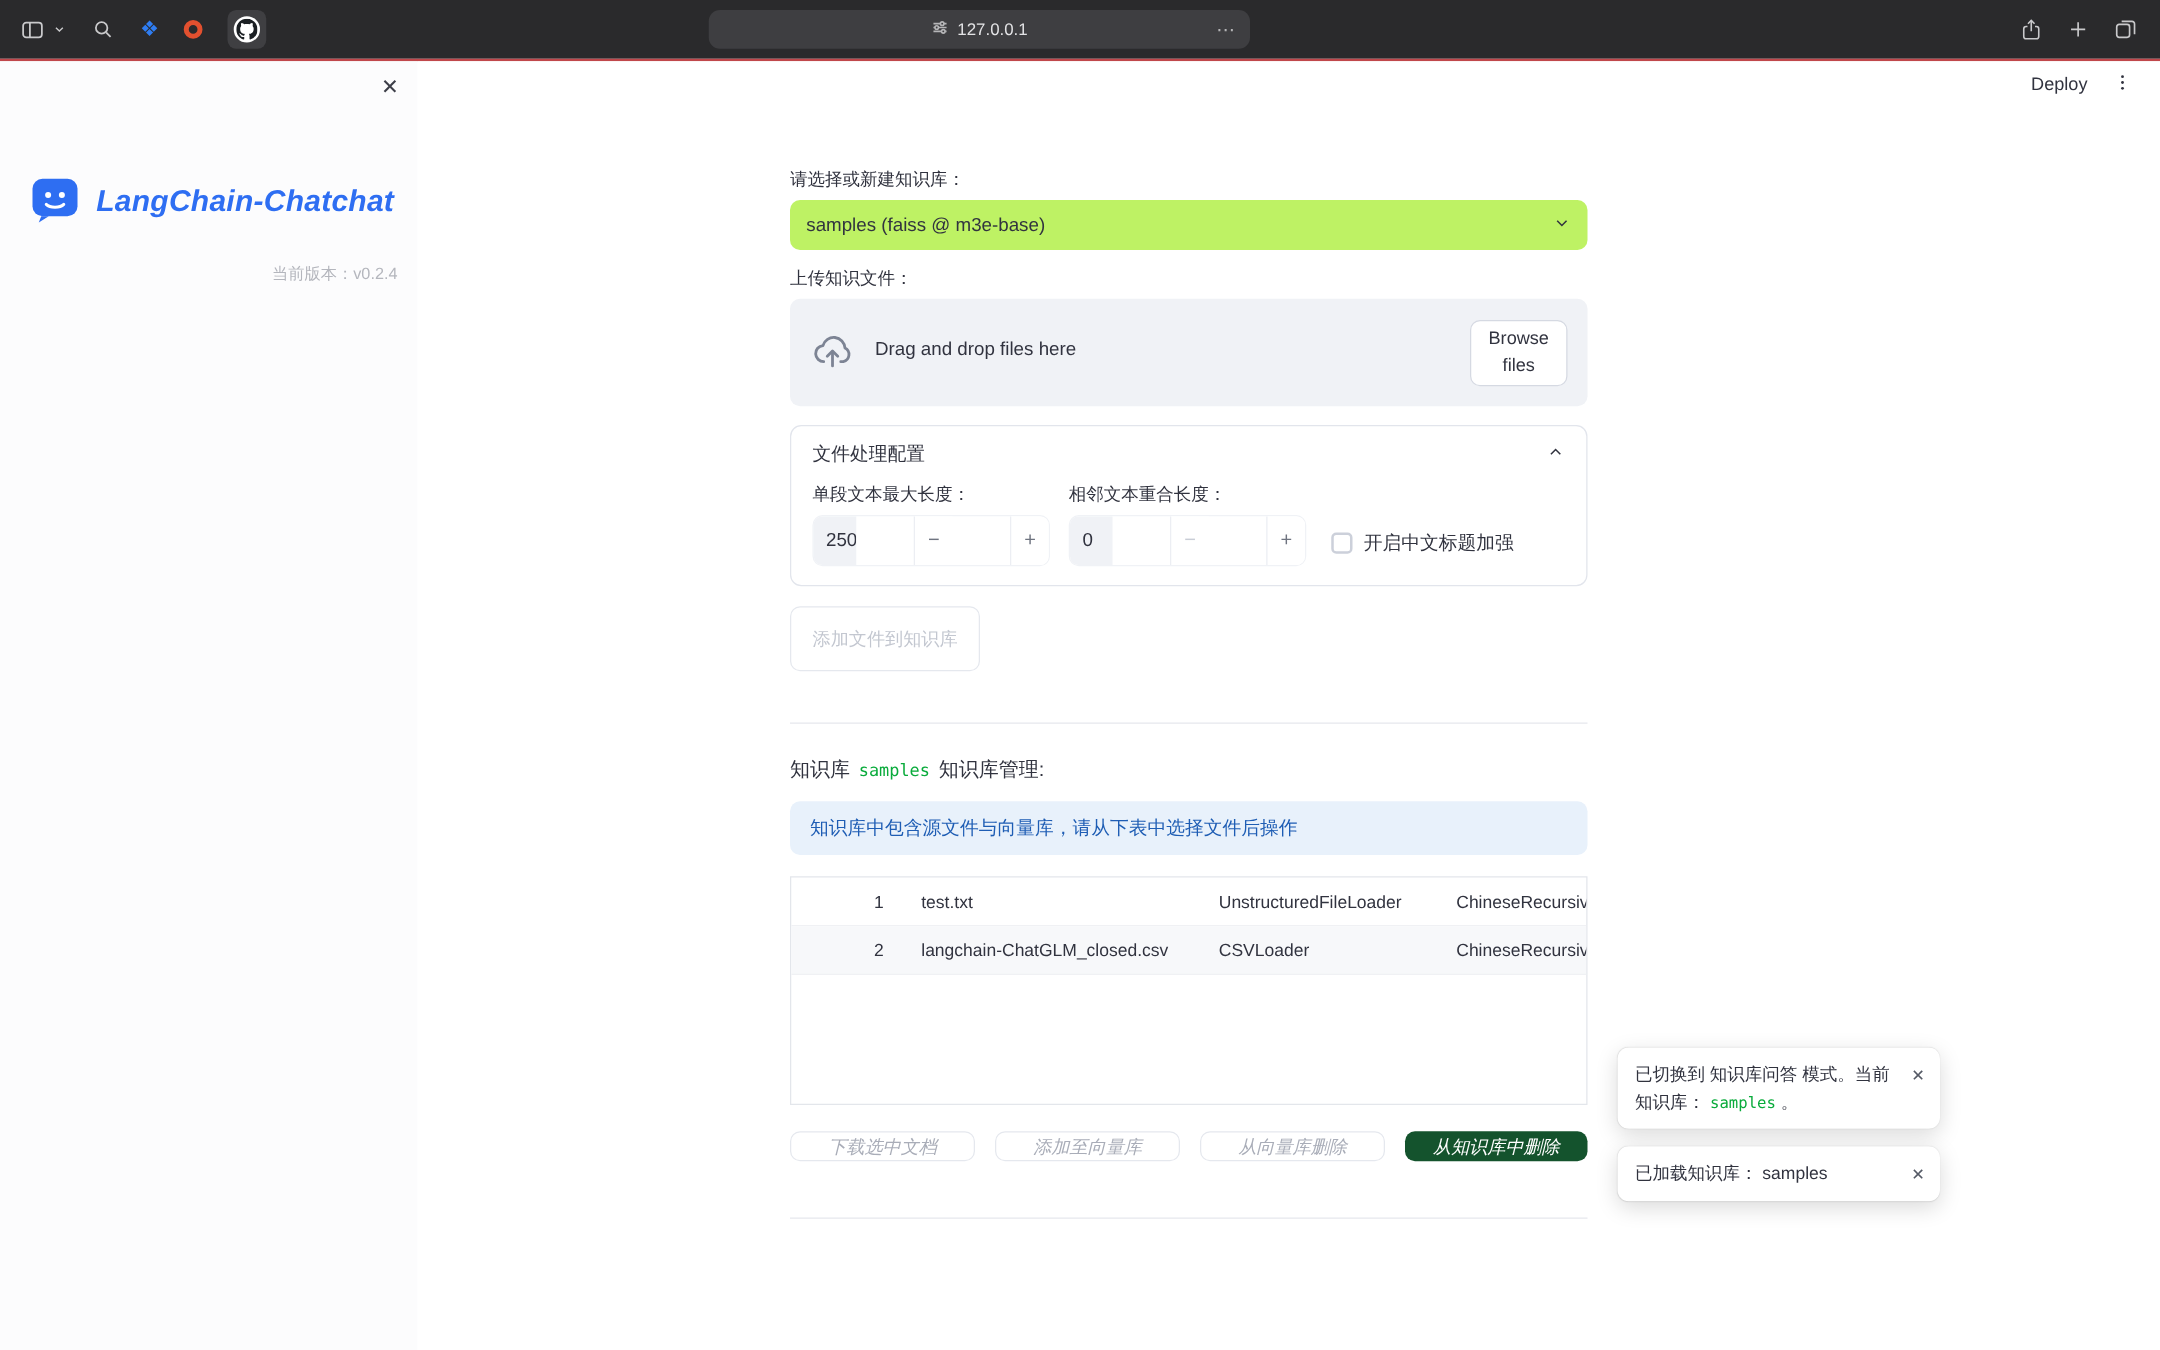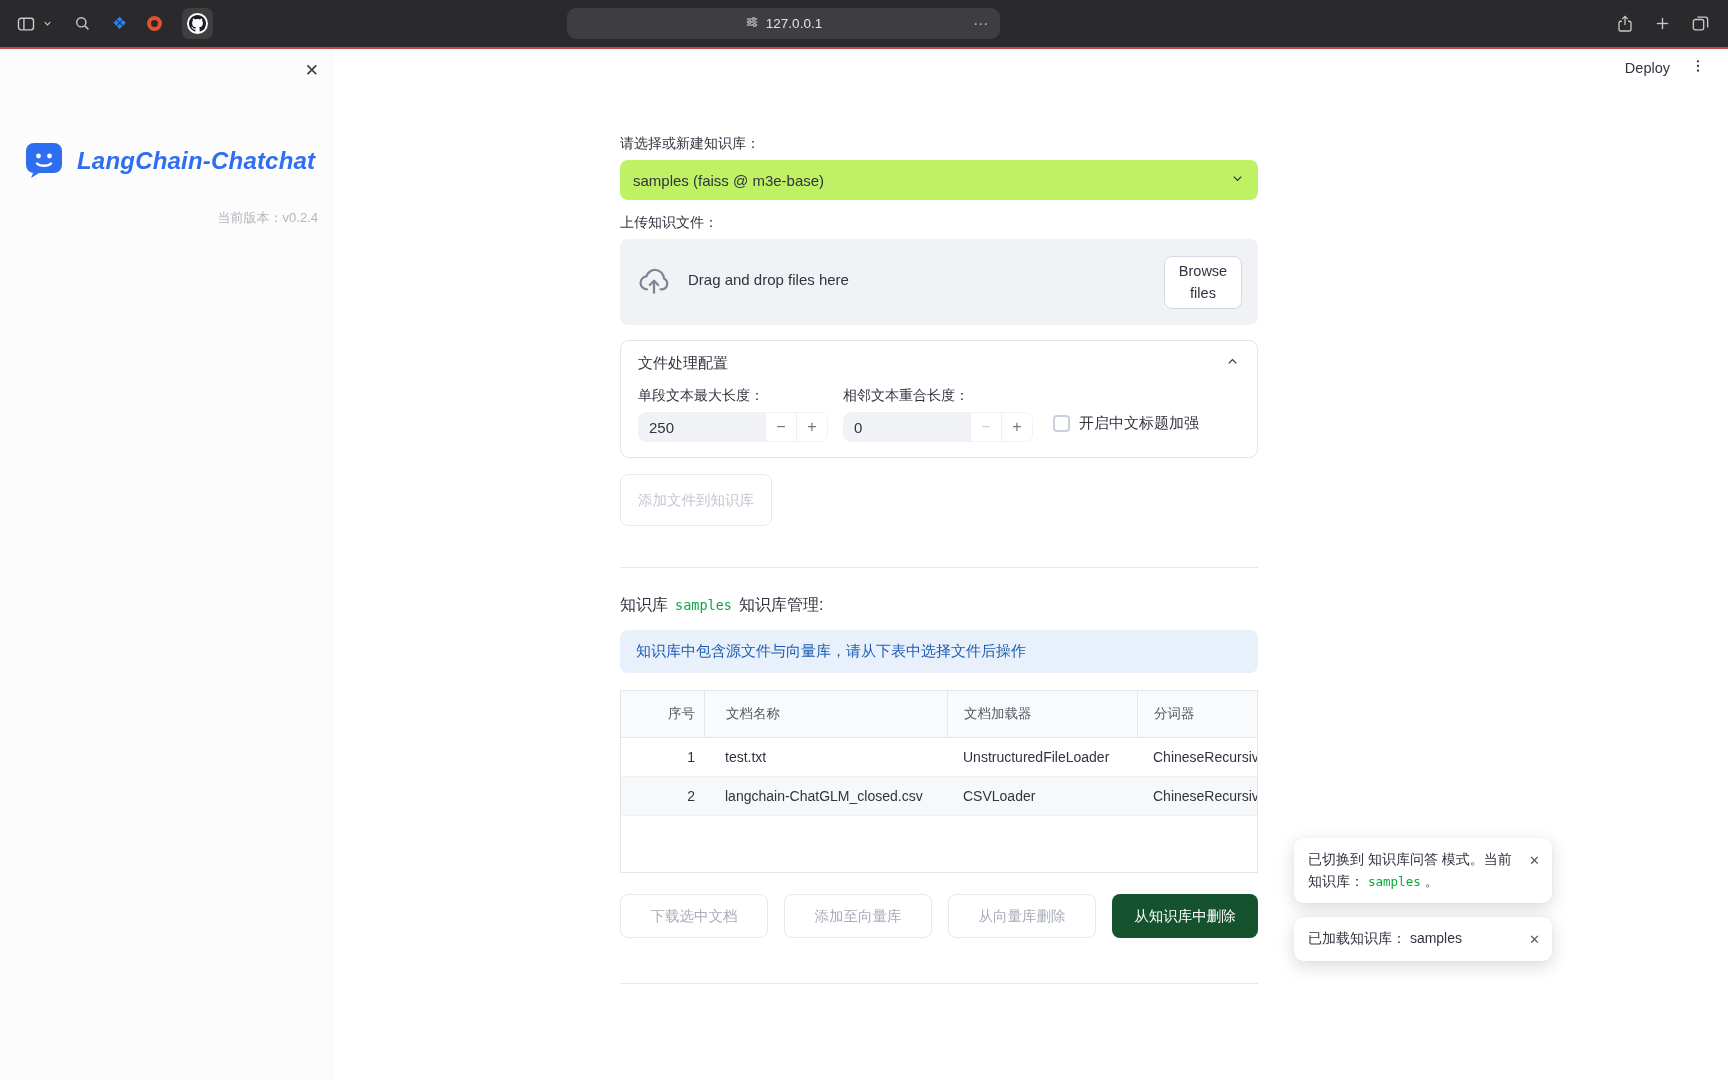--- a/index.html
+++ b/index.html
@@ -28,34 +28,34 @@
   .logo-row { margin:90px 0 0 24px; display:flex; align-items:center; gap:13px; }
   .logo-text { font-size:24px; font-weight:700; font-style:italic; color:#2e6ef2; letter-spacing:.2px; white-space:nowrap; }
   .version { margin:26px 16px 0 0; text-align:right; color:#b4b6bd; font-size:13px; }
   .menu-card { margin:10px 15px 0 15px; background:#fff; border-radius:10px; box-shadow:0 1px 5px rgba(0,0,0,.06); padding:9px; }
   .menu-item { display:flex; align-items:center; gap:13px; height:43px; padding:0 14px; border-radius:8px; font-size:15px; color:#31333f; cursor:pointer; }
   .menu-item.active { background:#1b66f0; color:#fff; }
 
   
   .main { position:absolute; left:334px; top:49px; right:0; bottom:0; background:#fff; overflow:hidden; }
   .deploy-row { position:absolute; top:9px; right:22px; display:flex; align-items:center; gap:20px; font-size:14.5px; color:#31333f; }
-  .content { position:absolute; left:286px; top:86px; width:638px; }
+  .content { position:absolute; left:298px; top:86px; width:638px; }
   .field-label { font-size:14px; color:#31333f; margin-bottom:7px; }
   .selectbox { height:40px; background:#bef264; border-radius:8px; display:flex; align-items:center; justify-content:space-between;
                padding:0 13px; font-size:15px; margin-bottom:14px; cursor:pointer; }
   .dz { height:86px; background:#f0f2f6; border-radius:8px; display:flex; align-items:center; padding:0 16px; gap:16px; margin-bottom:15px; }
   .dz-title { font-size:15px; margin-bottom:5px; }
   .dz-limit { font-size:12.3px; color:#80858f; line-height:1.5; max-width:472px; }
   .browse { margin-left:auto; width:78px; min-height:53px; background:#fff; border:1px solid #d5d9e2; border-radius:8px;
             font-size:14.5px; color:#31333f; line-height:1.55; font-family:inherit; cursor:pointer; }
   .expander { border:1px solid #e2e5ec; border-radius:9px; margin-bottom:16px; }
   .exp-head { height:44px; display:flex; align-items:center; justify-content:space-between; padding:0 17px; font-size:15px; cursor:pointer; }
   .exp-body { padding:2px 17px 15px; display:flex; align-items:flex-end; gap:15px; }
   .num-col { width:190px; }
-  .numinput { display:flex; height:30px; border-radius:8px; overflow:hidden; border:1px solid #f0f2f6; }
+  .numinput { display:flex; height:41px; border-radius:8px; overflow:hidden; border:1px solid #f0f2f6;gap:46px; }
   .numinput input { width:0; flex:1; background:#f0f2f6; border:none; outline:none; padding:0 0 0 10px; font-size:15px; color:#31333f; font-family:inherit; }
   .step { width:31px; background:#fff; border:none; border-left:1px solid #eceef3; color:#6f7480; font-size:16px; font-family:inherit; cursor:pointer; }
   .step.off { color:#c9cdd6; }
   .check-row { display:flex; align-items:center; gap:9px; height:38px; margin-left:5px; font-size:15px; cursor:pointer; }
   .cbox { width:17px; height:17px; border:2px solid #ccd0da; border-radius:4px; background:#fff; flex:none; }
   .btn { border-radius:8px; font-size:14.5px; font-family:inherit; cursor:pointer; }
   .btn.ghost { background:#fff; border:1px solid #e5e8ee; color:#c3c7d0; height:52px; padding:0 17px; }
   hr.divider { border:none; border-top:1px solid #e6e8ed; margin:41px 0 0; }
   .files-heading { margin-top:27px; font-size:16px; }
   code.inline { font-family:"DejaVu Sans Mono","Liberation Mono",monospace; color:#09ab3b; font-size:13.5px; margin:0 7px; }
@@ -67,21 +67,21 @@
   .th.c1 { justify-content:flex-end; padding-right:9px; }
   .th.c2 { border-left:1px solid #e6e8ee; padding-left:21px; }
   .th.c3, .th.c4 { border-left:1px solid #e6e8ee; padding-left:16px; }
   .trow { display:grid; grid-template-columns:83px 243px 190px 1fr; height:39px; border-bottom:1px solid #f0f1f4; }
   .trow.alt { background:#f7f8fa; }
   .td { display:flex; align-items:center; white-space:nowrap; overflow:hidden; }
   .td.c1 { justify-content:flex-end; padding-right:9px; }
   .td.c2 { padding-left:21px; }
   .td.c3, .td.c4 { padding-left:16px; }
   .actions { margin-top:21px; display:flex; gap:16px; }
-  .actions .btn { flex:1; height:44px; }
+  .actions .btn { flex:1; height:24px;font-style:italic; }
   .btn.sec { background:#fff; border:1px solid #e5e8ee; color:#a9adb8; }
   .btn.primary { background:#14532d; border:none; color:#fff; }
   hr.bottom { border:none; border-top:1px solid #e6e8ed; margin:45px 0 0; }
 
   
   .toast { position:absolute; right:176px; width:258px; background:#fff; border-radius:9px;
            box-shadow:0 5px 18px rgba(0,0,0,.15), 0 0 1px rgba(0,0,0,.12);
            padding:11px 12px 11px 14px; font-size:14px; line-height:1.55; display:flex; gap:6px; }
   .toast .msg { flex:1; }
   .toast .msg code.inline { margin:0 4px; font-size:12.5px; }
@@ -257,26 +257,20 @@
 
       <hr class="divider">
 
       <div class="files-heading">
         <span>知识库</span><code class="inline">samples</code><span>知识库管理:</span>
       </div>
 
       <div class="infobox">知识库中包含源文件与向量库，请从下表中选择文件后操作</div>
 
       <div class="ftable">
-        <div class="thead">
-          <div class="th c1">序号</div>
-          <div class="th c2">文档名称</div>
-          <div class="th c3">文档加载器</div>
-          <div class="th c4">分词器</div>
-        </div>
         <div class="trow">
           <div class="td c1">1</div>
           <div class="td c2">test.txt</div>
           <div class="td c3">UnstructuredFileLoader</div>
           <div class="td c4">ChineseRecursiveTe</div>
         </div>
         <div class="trow alt">
           <div class="td c1">2</div>
           <div class="td c2">langchain-ChatGLM_closed.csv</div>
           <div class="td c3">CSVLoader</div>

